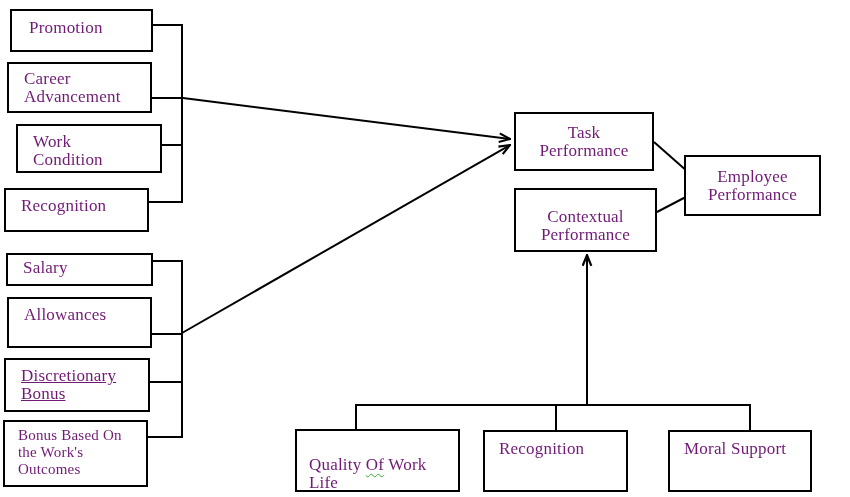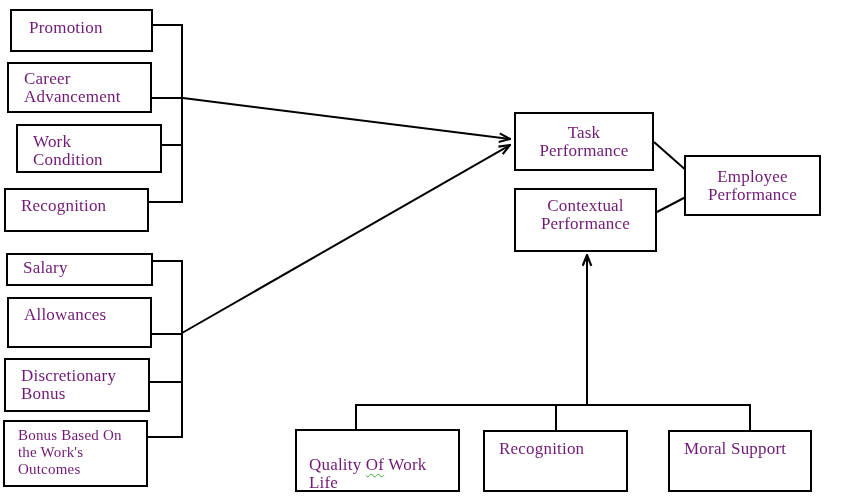--- a/index.html
+++ b/index.html
@@ -65,29 +65,29 @@
 
   <div class="box" style="left:10px; top:9px; width:143px; height:43px; padding:8px 6px 0 17px;">Promotion</div>
   <div class="box" style="left:7px; top:62px; width:145px; height:51px; padding:6px 6px 0 15px;font-family:Liberation Serif, serif;">Career
 Advancement</div>
   <div class="box" style="left:5px; top:124px; width:146px; height:49px; padding:7px 6px 0 15px;margin-left:11px;">Work
 Condition</div>
   <div class="box" style="left:4px; top:188px; width:145px; height:44px; padding:7px 6px 0 15px;">Recognition</div>
 
   <div class="box" style="left:6px; top:253px; width:147px; height:33px; padding:4px 6px 0 15px;">Salary</div>
   <div class="box" style="left:7px; top:297px; width:145px; height:51px; padding:7px 6px 0 15px;">Allowances</div>
-  <div class="box" style="left:4px; top:358px; width:146px; height:54px; padding:7px 6px 0 15px;">Discretionary
+  <div class="box" style="left:4px; top:358px; width:146px; height:54px; padding:7px 6px 0 15px;text-decoration:underline;">Discretionary
 Bonus</div>
   <div class="box small" style="left:3px; top:420px; width:145px; height:67px; padding:5px 4px 0 13px;">Bonus Based On
 the Work's
 Outcomes</div>
 
   <div class="box centered" style="left:514px; top:112px; width:140px; height:59px;">Task
 Performance</div>
-  <div class="box centered" style="left:514px; top:188px; width:143px; height:64px; align-items:flex-start; padding-top:7px;">Contextual
+  <div class="box centered" style="left:514px; top:188px; width:143px; height:64px; align-items:flex-start; padding-top:18px;">Contextual
 Performance</div>
 
   <div class="box centered" style="left:684px; top:155px; width:137px; height:61px;">Employee
 Performance</div>
 
   <div class="box" style="left:295px; top:429px; width:165px; height:63px; padding:7px 18px 0 12px;">
     <span>Quality </span><span class="squiggle">Of</span><span> Work
 Life</span>
   </div>
   <div class="box" style="left:483px; top:430px; width:145px; height:62px; padding:8px 6px 0 14px;">Recognition</div>

